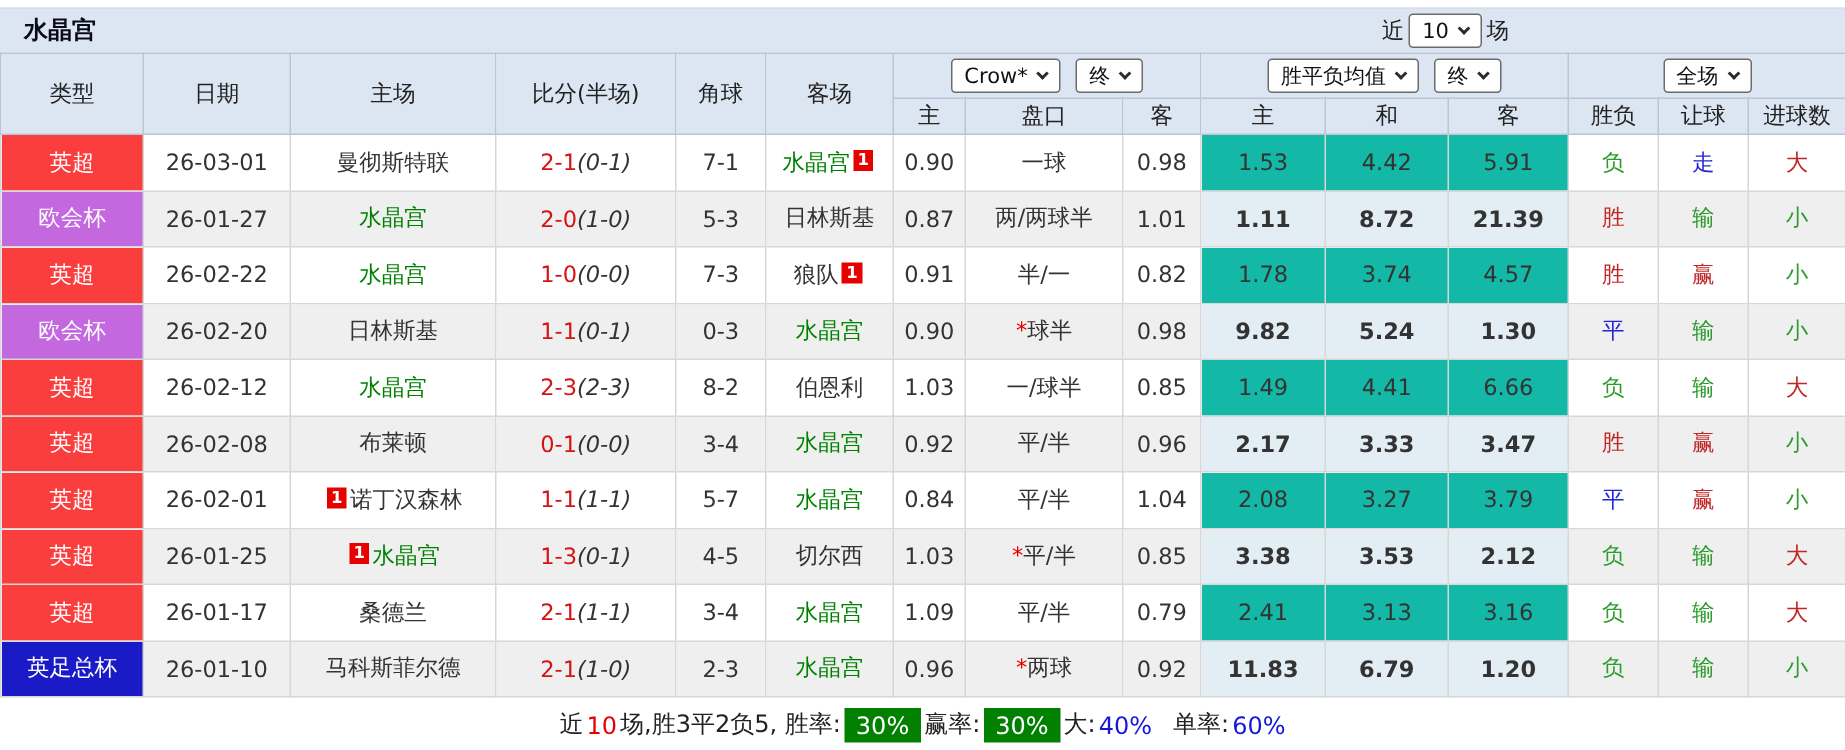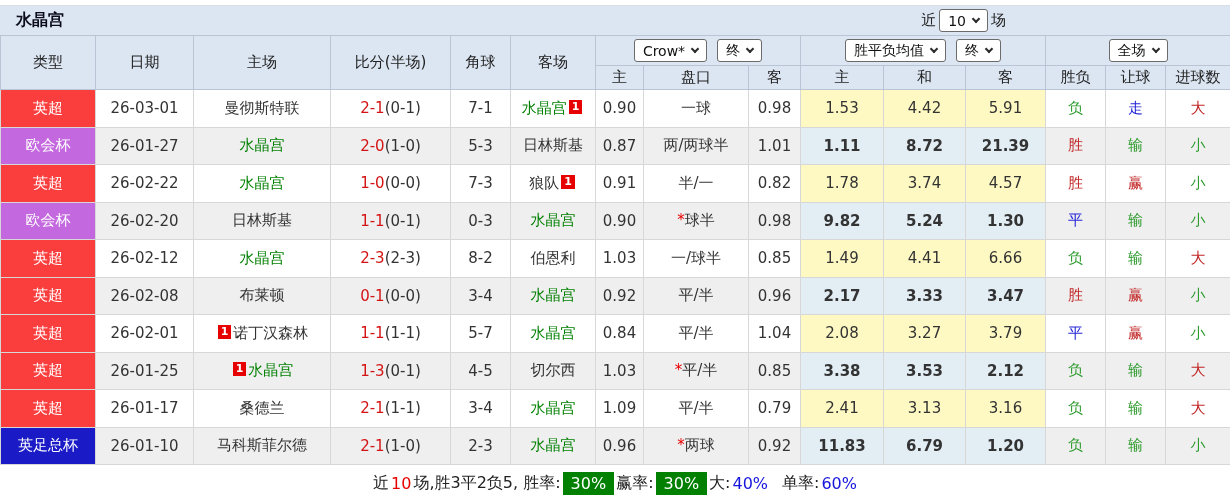--- a/index.html
+++ b/index.html
@@ -25,29 +25,29 @@
   
   table { border-collapse:collapse; table-layout:fixed; width:1230px; }
   th, td { border:1px solid #c6cfda; text-align:center; font-weight:normal; padding:0;
     overflow:hidden; white-space:nowrap; font-size:15px; }
   thead th { background:#dce6f2; color:#222; border-color:#b9c5d4; }
   tr.h1 th { height:30px; }
   tr.h2 th { height:24px; }
   .selwrap { display:flex; justify-content:center; align-items:flex-end; gap:10px; }
   tbody td { height:37.5px; color:#333; border-color:#d7d7d7; background:#fff; }
   tr.even td { background:#efefef; }
-  tr.odd  td.mean { background:#fef9c3; }
+  tr.odd  td.mean { background:#14b8a6; }
   tr.even td.mean { background:#e2edf4;font-weight:bold; }
   td.type-cell { color:#fff; }
   .t-red    { background:#fa3d3d !important; }
   .t-purple { background:#c368de !important; }
   .t-blue   { background:#1a1ac6 !important; }
   .team-green { color:#008000; }
   .score-red { color:#d41414; }
-  .half { color:#333; }
+  .half { color:#333;font-style:italic; }
   .c-red   { color:#c22727; }
   .c-green { color:#2d9b2d; }
   .c-blue  { color:#2525d8; }
   .star { color:#e80000; }
   .badge1 { display:inline-block; background:#e60000; color:#fff; font-size:11px; font-weight:bold;
     line-height:14px; padding:0 3px; margin:0 2px; position:relative; top:-3px; }
 
   
   .footer { height:36px; display:flex; align-items:center; justify-content:center;
     font-size:16px; color:#222; }

